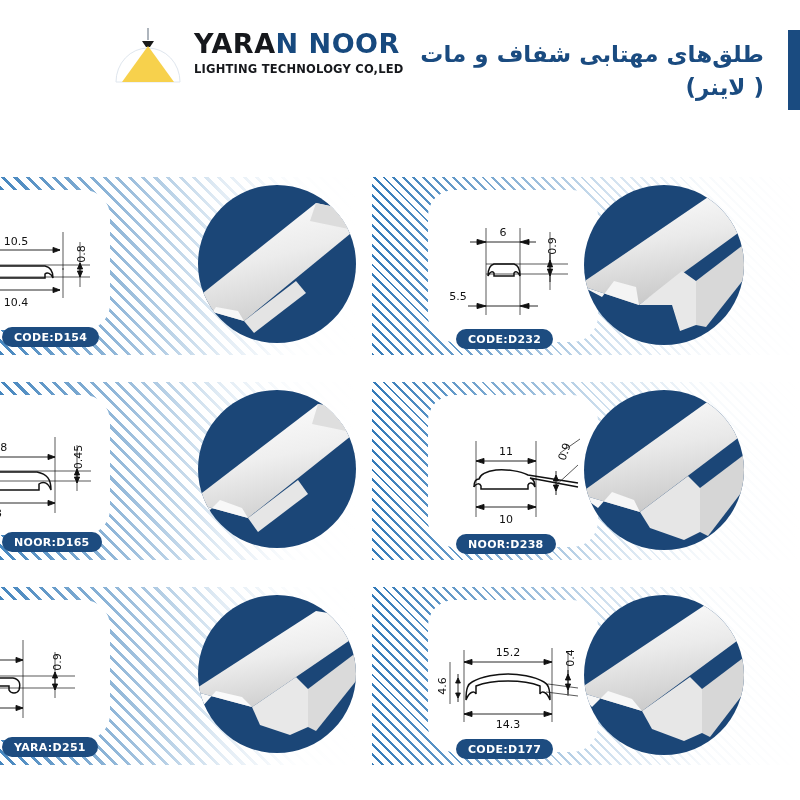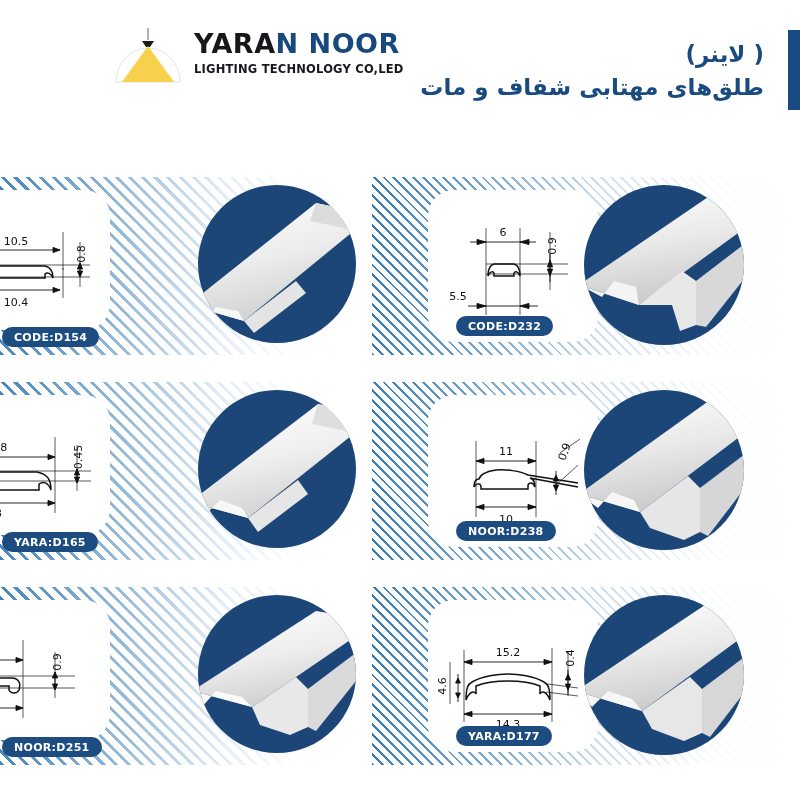--- a/index.html
+++ b/index.html
@@ -139,21 +139,21 @@
     background: #1d4c80;
     color: #ffffff;
     font-size: 11px;
     font-weight: bold;
     letter-spacing: .3px;
     padding: 4px 12px 3px;
     border-radius: 12px;
     white-space: nowrap;
   }
   .cell.cL .code-badge { left: 2px;  bottom: 8px; }
-  .cell.cR .code-badge { left: 84px; bottom: 19px; }
+  .cell.cR .code-badge { left: 84px; bottom: 6px; }
 
   
   .photo {
     position: absolute;
     z-index: 4;
     border-radius: 50%;
     background: #1b4677;
     overflow: hidden;
   }
   .cell.cL .photo { left: 198px; top: 8px; width: 158px; height: 158px; }
@@ -181,22 +181,22 @@
           <path d="M36 24 L62 60 L10 60 Z" fill="#F7D14C"></path>
         </svg>
       </div>
       <div class="brand-text">
         <div class="brand-name"><span class="dark">YARA</span><span class="blue">N NOOR</span></div>
         <div class="brand-sub">LIGHTING TECHNOLOGY CO,LED</div>
       </div>
     </div>
 
     <div class="title-wrap">
+      <div class="title-line">طلق‌های مهتابی شفاف و مات</div>
       <div class="title-line">( لاینر)</div>
-      <div class="title-line">طلق‌های مهتابی شفاف و مات</div>
     </div>
     <div class="title-bar"></div>
   </div>
 
   <div class="grid">
 
     <div class="cell cL r1">
       <div class="stripes"></div>
       <div class="draw-card">
         <svg viewBox="0 0 215 140">
@@ -332,21 +332,21 @@
               <stop offset="55%" stop-color="#efefef"></stop>
               <stop offset="100%" stop-color="#d2d2d2"></stop>
             </linearGradient>
           </defs>
           <path d="M-8 112 L120 14 L178 26 L50 128 Z" fill="url(#g165)"></path>
           <path d="M-8 112 L6 126 L22 110 L44 118 L50 128 Z" fill="#f8f8f8"></path>
           <path d="M50 128 L100 90 L110 104 L60 142 Z" fill="#e6e6e6"></path>
           <path d="M120 14 L178 26 L172 46 L114 34 Z" fill="#dedede"></path>
         </svg>
       </div>
-      <div class="code-badge">YARA:D165</div>
+      <div class="code-badge">NOOR:D165</div>
     </div>
 
     <div class="cell cR r2">
       <div class="stripes fine"></div>
       <div class="draw-card">
         <svg viewBox="0 0 170 152">
           <g class="thin">
             <line x1="48" y1="46" x2="48" y2="122"></line>
             <line x1="108" y1="46" x2="108" y2="122"></line>
             <line x1="132" y1="58" x2="152" y2="44"></line>
@@ -427,21 +427,21 @@
               <stop offset="55%" stop-color="#ededed"></stop>
               <stop offset="100%" stop-color="#d0d0d0"></stop>
             </linearGradient>
           </defs>
           <path d="M-6 96 L118 16 L180 26 L54 112 Z" fill="url(#g251)"></path>
           <path d="M-6 96 L4 112 L18 96 L44 102 L54 112 Z" fill="#fafafa"></path>
           <path d="M54 112 L98 82 L110 94 L110 132 L92 140 L62 130 Z" fill="#e8e8e8"></path>
           <path d="M110 94 L176 44 L182 56 L118 136 L110 132 Z" fill="#dadada"></path>
         </svg>
       </div>
-      <div class="code-badge">NOOR:D251</div>
+      <div class="code-badge">YARA:D251</div>
     </div>
 
     <div class="cell cR r3">
       <div class="stripes fine"></div>
       <div class="draw-card">
         <svg viewBox="0 0 170 152">
           <g class="thin">
             <line x1="36" y1="50" x2="36" y2="122"></line>
             <line x1="124" y1="48" x2="124" y2="122"></line>
             <line x1="140" y1="52" x2="140" y2="96"></line>
@@ -478,17 +478,17 @@
               <stop offset="50%" stop-color="#ebebeb"></stop>
               <stop offset="100%" stop-color="#cccccc"></stop>
             </linearGradient>
           </defs>
           <path d="M-8 96 L124 8 L188 20 L58 116 Z" fill="url(#g177)"></path>
           <path d="M-8 96 L8 112 L24 96 L48 104 L58 116 Z" fill="#f7f7f7"></path>
           <path d="M58 116 L106 82 L118 94 L118 138 L100 146 L68 134 Z" fill="#e7e7e7"></path>
           <path d="M118 94 L184 44 L192 56 L126 142 L118 138 Z" fill="#d7d7d7"></path>
         </svg>
       </div>
-      <div class="code-badge">YARA:D177</div>
+      <div class="code-badge">CODE:D177</div>
     </div>
 
   </div>
 </div>
 
 </body></html>

